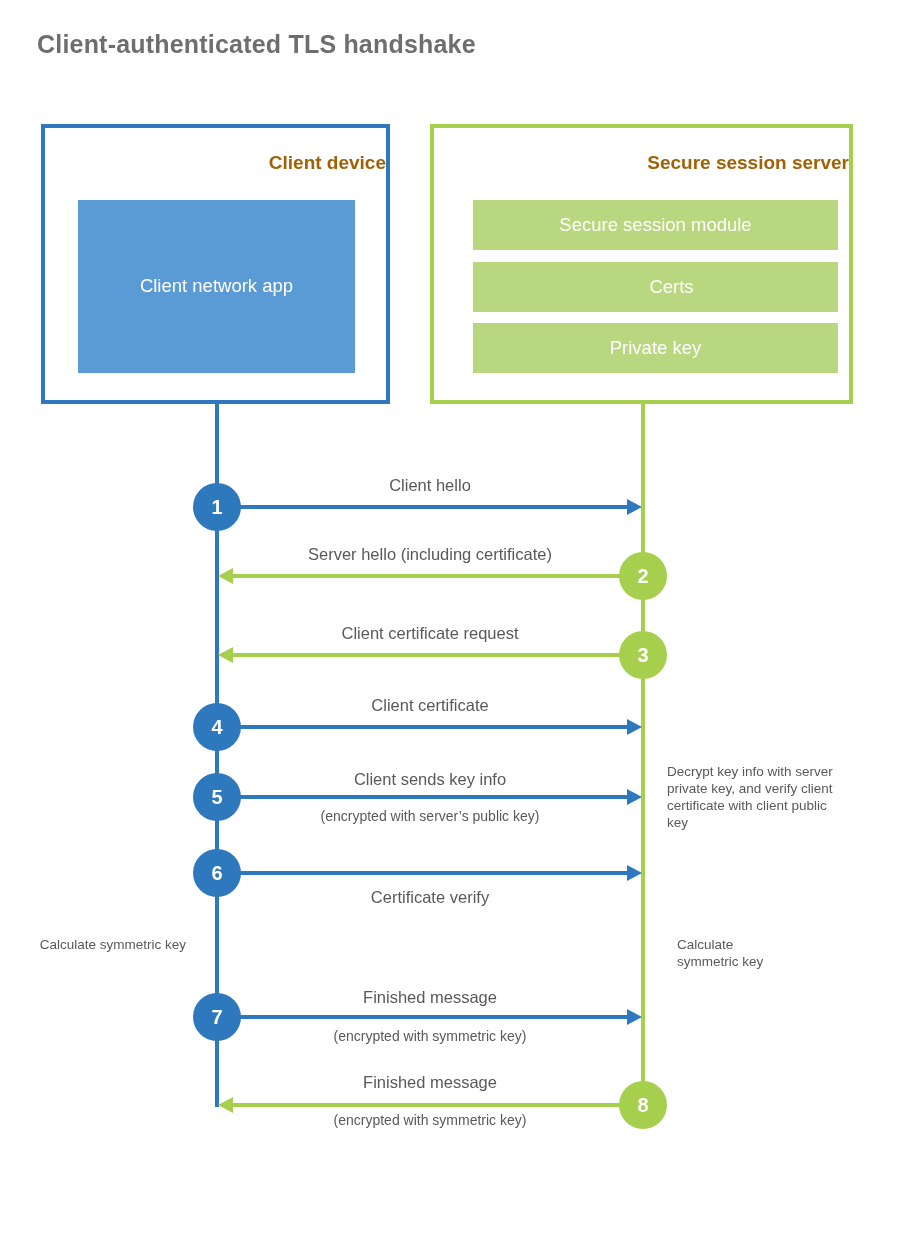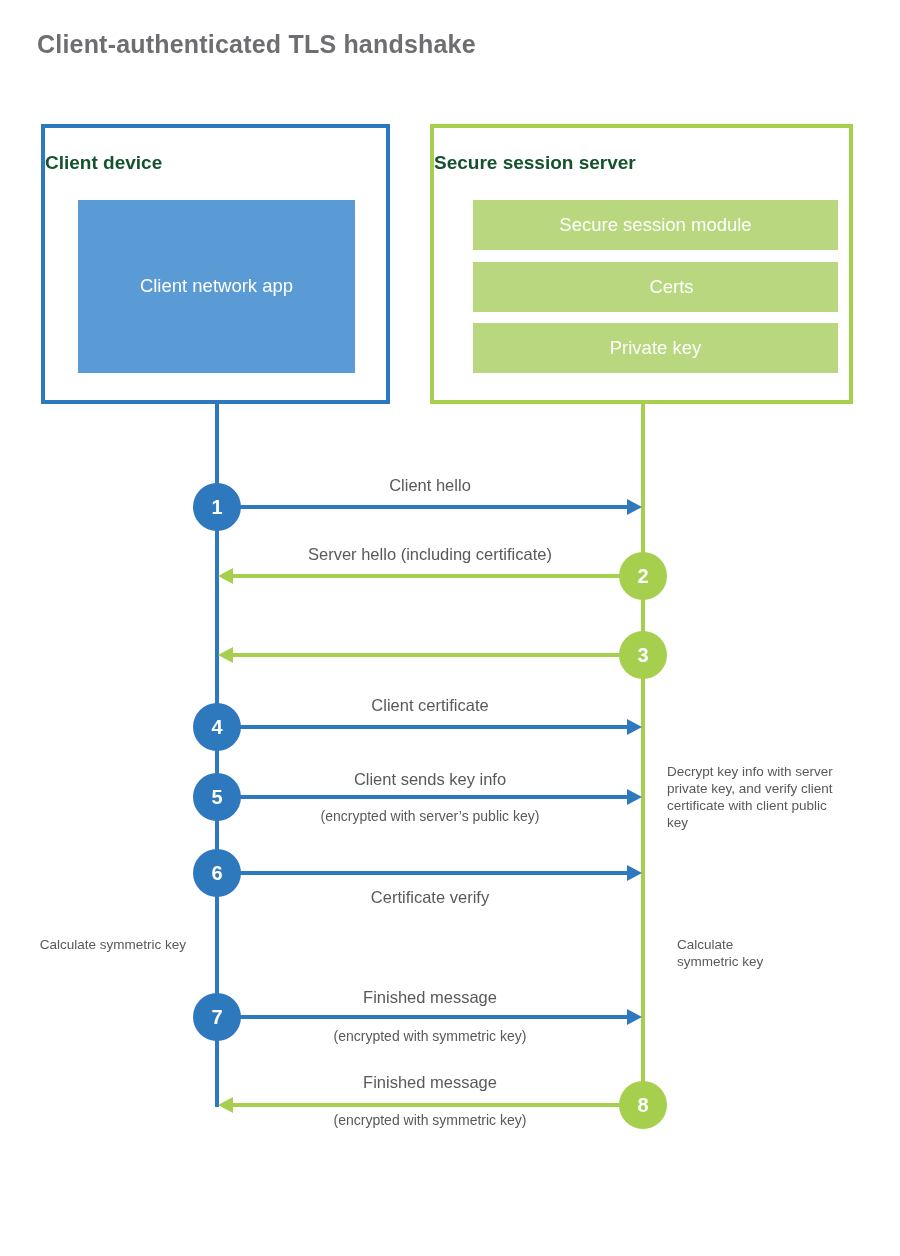--- a/index.html
+++ b/index.html
@@ -31,24 +31,24 @@
     height: 280px;
     background: #ffffff;
   }
   .client-box  { left: 41px;  width: 349px; border: 4px solid #2e78be; }
   .server-box  { left: 430px; width: 423px; border: 4px solid #a6cf4d; }
 
   .actor-title {
     position: absolute;
     left: 0; right: 0;
     top: 24px;
-    text-align: left;
+    text-align: right;
     font-size: 19px;
     font-weight: 700;
-    color: #14532d;
+    color: #a16207;
   }
 
   .app-box {
     position: absolute;
     left: 78px; top: 200px;
     width: 277px; height: 173px;
     background: #5b9bd5;
     display: flex; align-items: center; justify-content: center;
     text-align: center;
     color: #ffffff;
@@ -163,20 +163,21 @@
     <span>1</span>
   </div>
 
   <div class="msg-label" style="top:545px">Server hello (including certificate)</div>
   <div class="shaft green" style="top:574px"></div>
   <div class="arrow-head left" style="top:568px"></div>
   <div class="step-circle green" style="top:552px">
     <span>2</span>
   </div>
 
+  <div class="msg-label" style="top:624px">Client certificate request</div>
   <div class="shaft green" style="top:653px"></div>
   <div class="arrow-head left" style="top:647px"></div>
   <div class="step-circle green" style="top:631px">
     <span>3</span>
   </div>
 
   <div class="msg-label" style="top:696px">Client certificate</div>
   <div class="shaft blue" style="top:725px"></div>
   <div class="arrow-head right" style="top:719px"></div>
   <div class="step-circle blue" style="top:703px">

